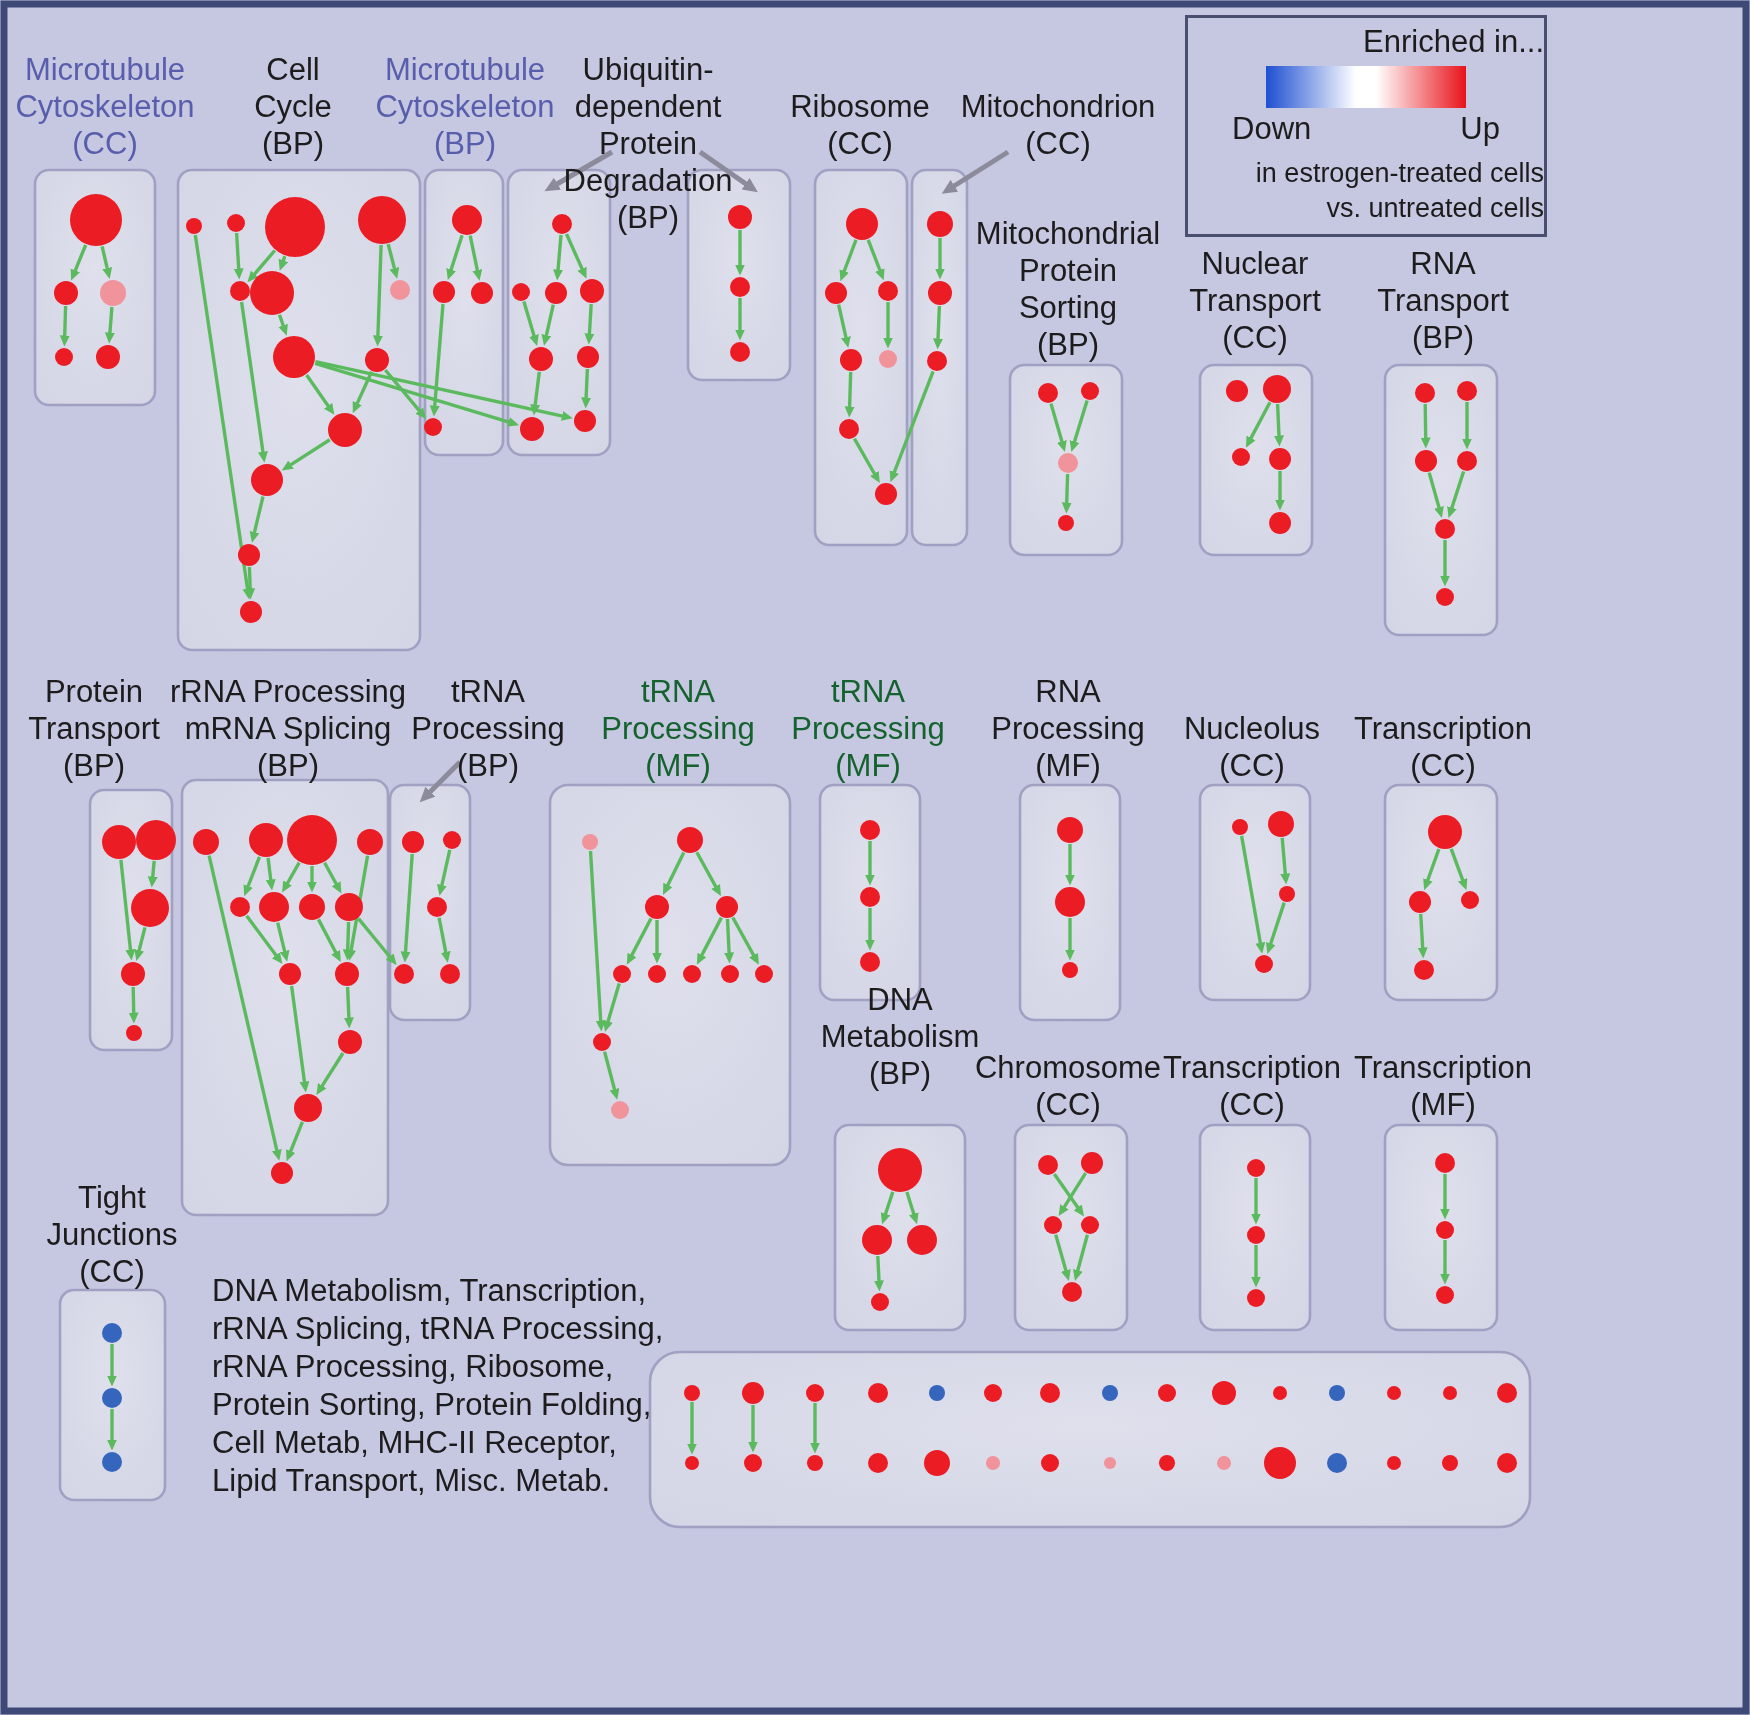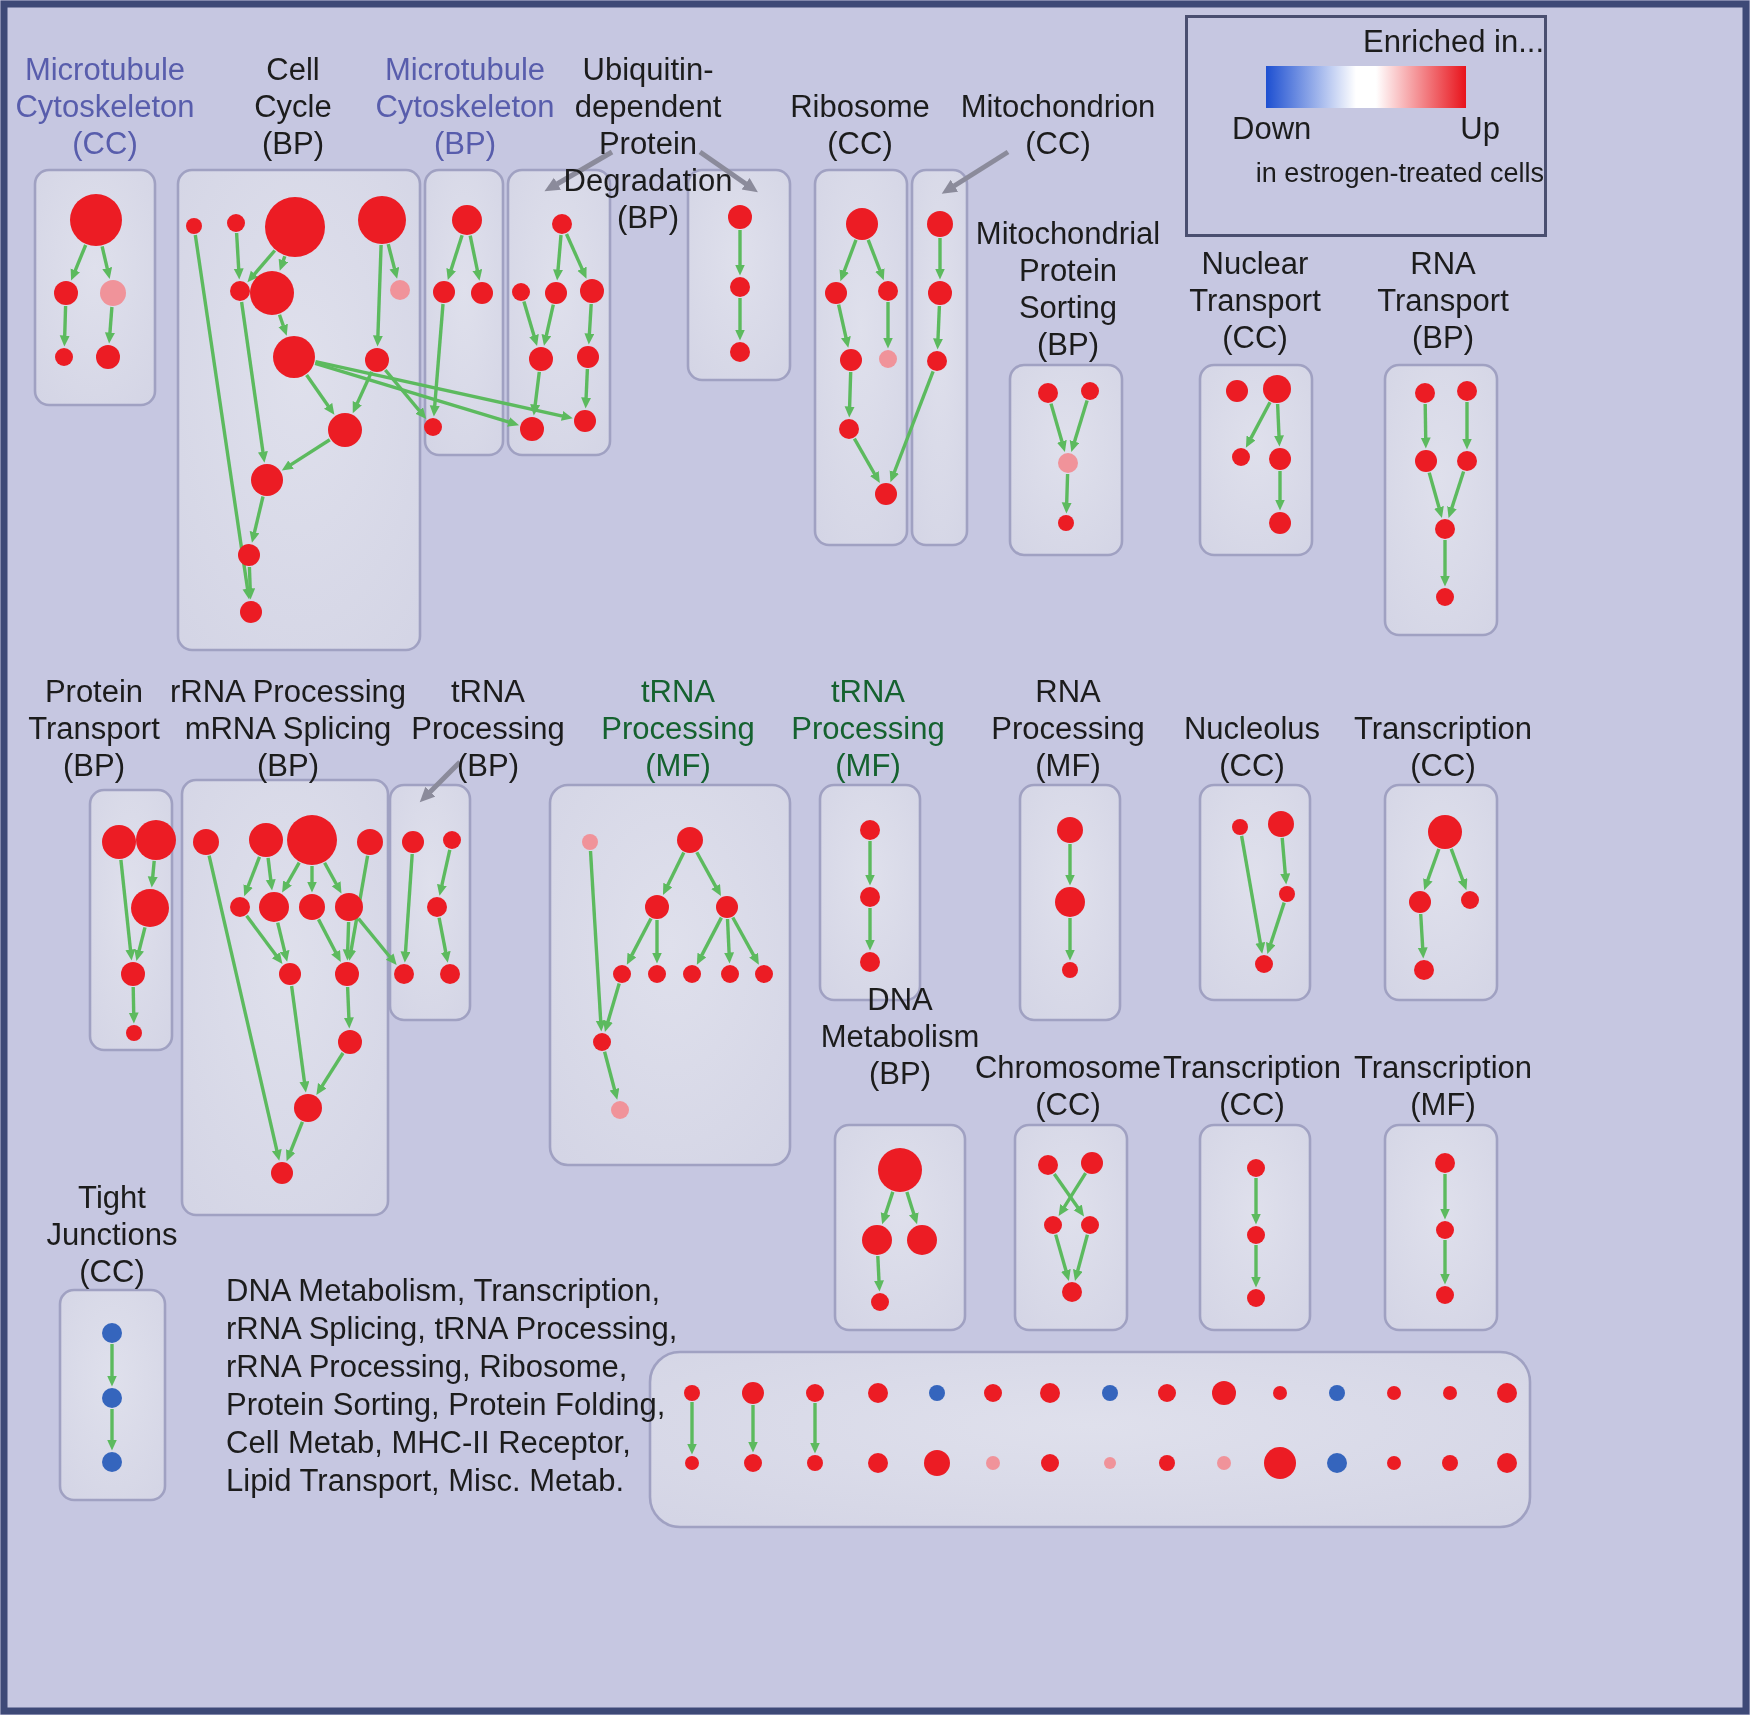--- a/index.html
+++ b/index.html
@@ -8,21 +8,21 @@
   svg{display:block}
   svg text{font-family:"Liberation Sans",sans-serif}
   .group-label{font-size:31px}
   .legend{position:absolute;left:1185px;top:15px;width:362px;height:222px;border:3px solid #4a4f70;
           box-sizing:border-box;text-align:right;color:#1c1c1c}
   .legend-title{font-size:31px;padding-top:6px}
   .legend-bar{width:200px;height:42px;margin:6px auto 0}
   .legend-updown{display:flex;justify-content:space-between;width:268px;margin:3px auto 8px;font-size:31px}
   .legend-sub{font-size:27px;line-height:35px}
   .legend-sub.first{margin-top:9px}
-  .misc-note{position:absolute;left:226px;top:1272px;font-size:31px;line-height:38px;
+  .misc-note{position:absolute;left:212px;top:1272px;font-size:31px;line-height:38px;
              color:#1c1c1c;white-space:nowrap}
 </style>
 </head>
 <body>
 
 <div class="figure">
 
   <svg id="diagram" width="1750" height="1715" viewBox="0 0 1750 1715">
       <defs>
         <radialGradient id="boxGrad" cx="0.5" cy="0.42" r="0.85">
@@ -366,20 +366,21 @@
     </svg>
 
   <div class="legend" style="border-color: rgb(74, 79, 112);">
     <div class="legend-title">Enriched in...</div>
     <div class="legend-bar" style="background: linear-gradient(to right, rgb(29, 79, 209), rgb(255, 255, 255) 45%, rgb(255, 255, 255) 55%, rgb(232, 19, 27));"></div>
     <div class="legend-updown">
       <span>Down</span>
       <span>Up</span>
     </div>
     <div class="legend-sub first">in estrogen-treated cells</div>
+    <div class="legend-sub">vs. untreated cells</div>
   </div>
 
   <div class="misc-note">
     <div>DNA Metabolism, Transcription,</div>
     <div>rRNA Splicing, tRNA Processing,</div>
     <div>rRNA Processing, Ribosome,</div>
     <div>Protein Sorting, Protein Folding,</div>
     <div>Cell Metab, MHC-II Receptor,</div>
     <div>Lipid Transport, Misc. Metab.</div>
   </div>

